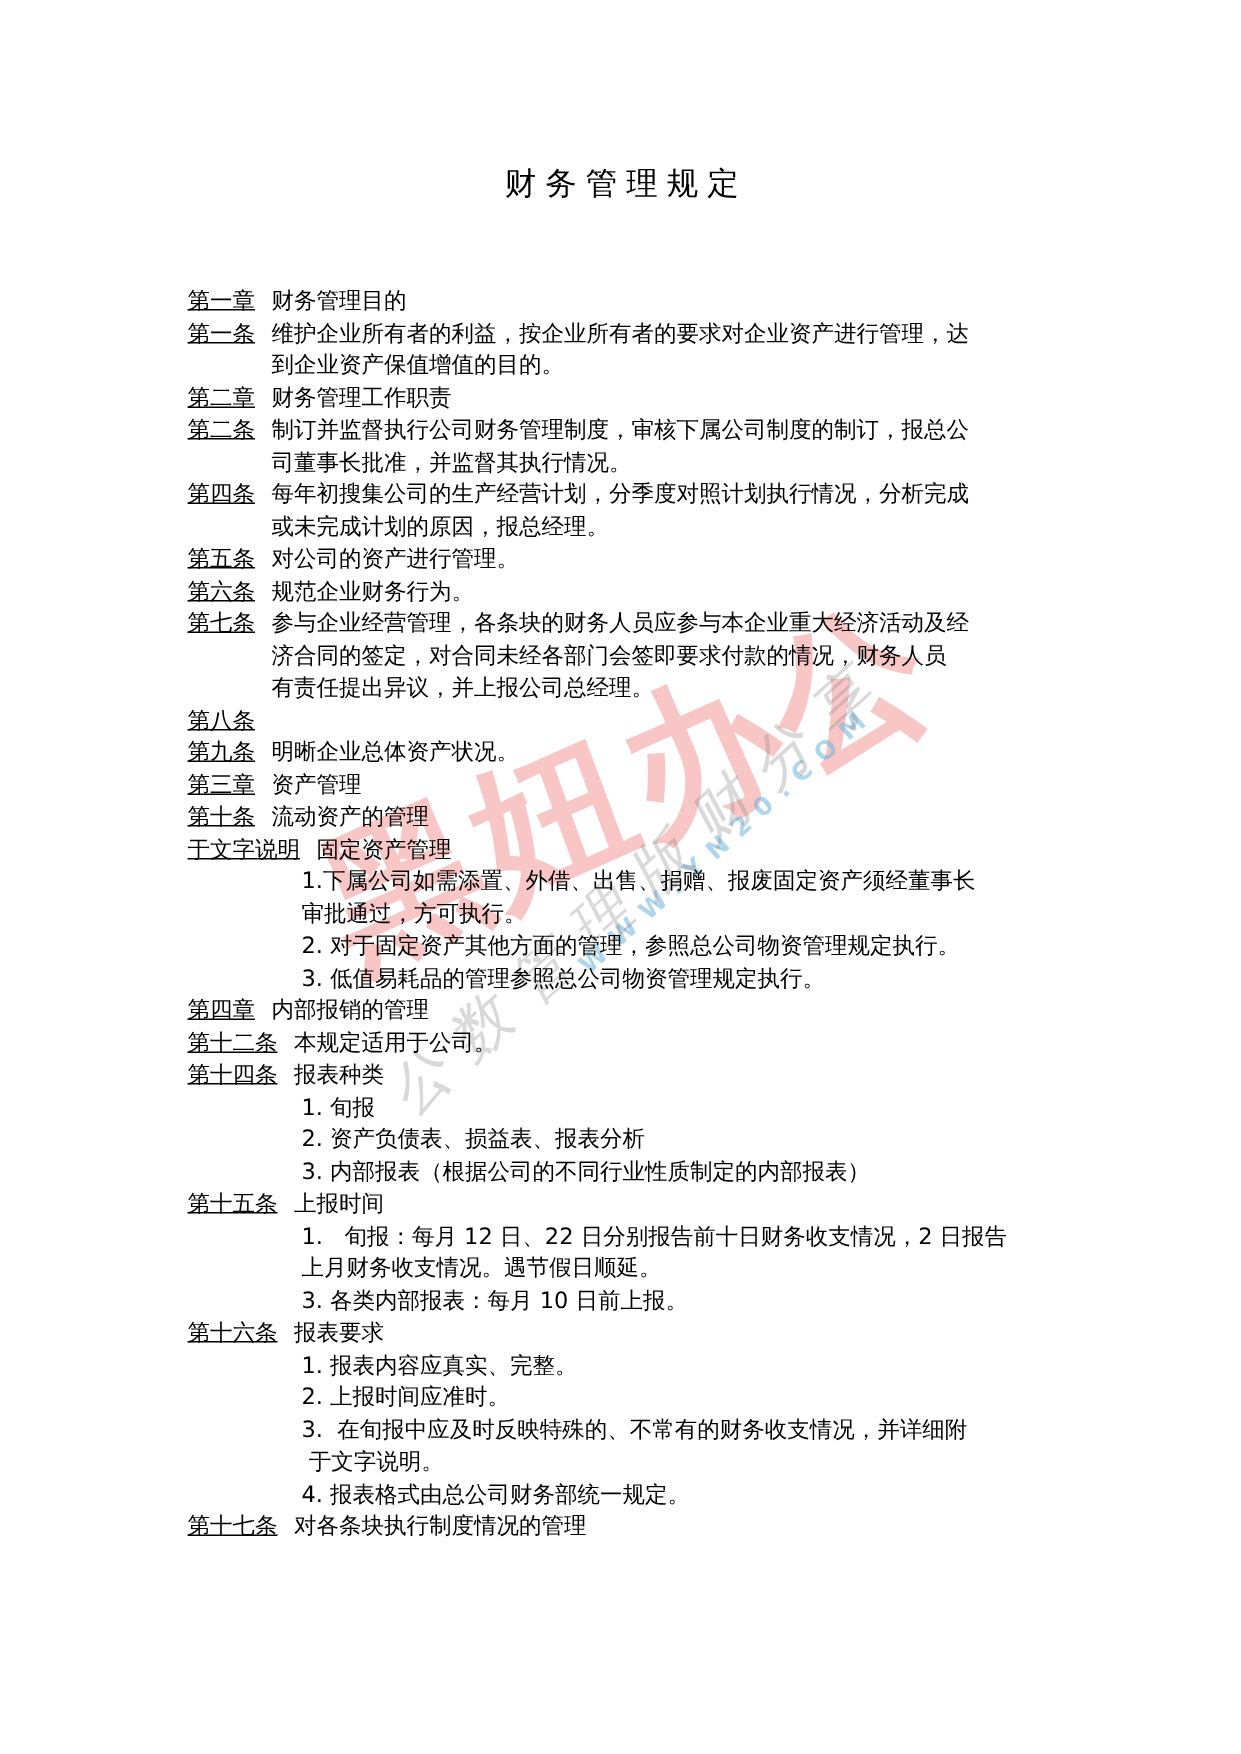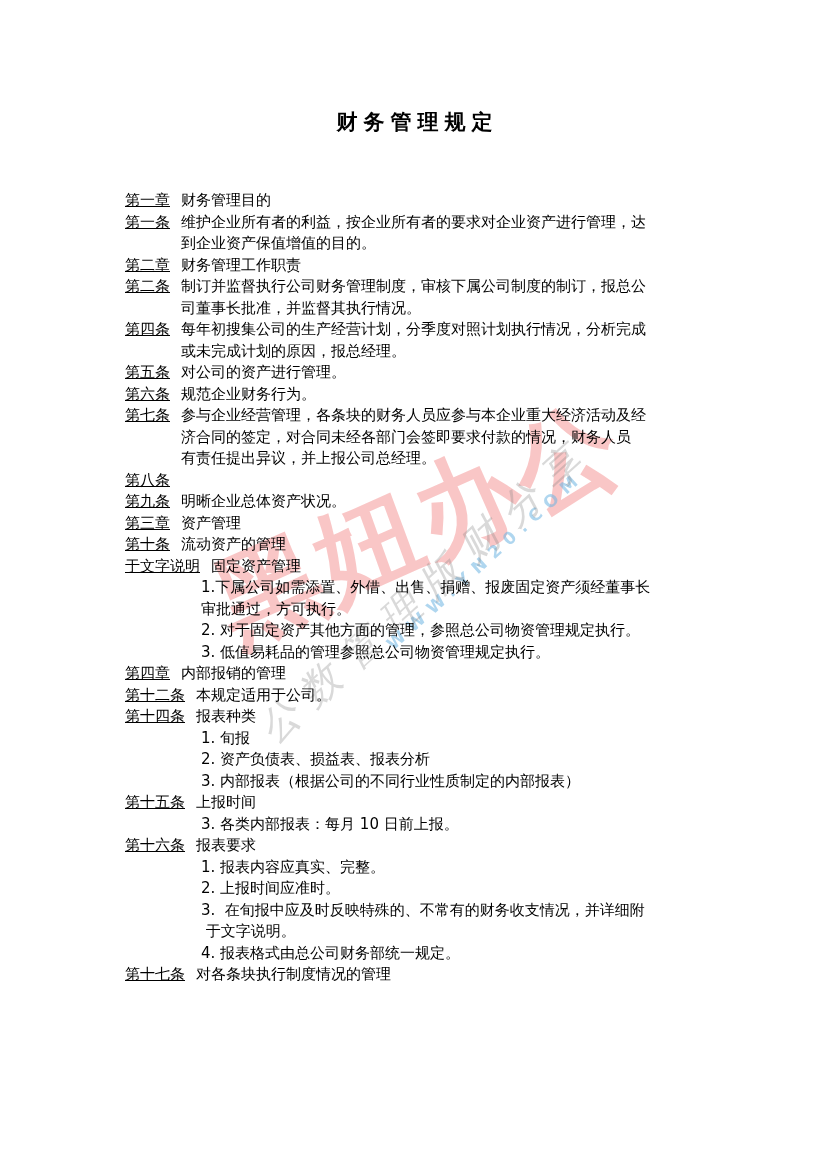--- a/index.html
+++ b/index.html
@@ -41,21 +41,21 @@
   
   .doc {
     position: absolute;
     left: 125px; top: 0;
     width: 585px;
   }
   .title {
     margin-top: 108px;
     text-align: center;
     font-size: 21px;
-    font-weight: bold;
+    font-weight: normal;
     letter-spacing: 6px;
   }
   .lines {
     margin-top: 54px;
     font-size: 15px;
     line-height: 21.5px;
   }
   .line { display: flex; align-items: flex-start; }
   .line .label { flex: none; margin-right: 11px; white-space: nowrap; text-decoration: underline; }
   .line .text { white-space: pre-wrap; }
@@ -158,20 +158,24 @@
           <span class="text">2. 资产负债表、损益表、报表分析</span>
         </div>
         <div class="line sub">
           <span class="text">3. 内部报表（根据公司的不同行业性质制定的内部报表）</span>
         </div>
         <div class="line article">
           <span class="label">第十五条</span>
           <span class="text">上报时间</span>
         </div>
         <div class="line sub">
+          <span class="text">1.   旬报：每月 12 日、22 日分别报告前十日财务收支情况，2 日报告
+上月财务收支情况。遇节假日顺延。</span>
+        </div>
+        <div class="line sub">
           <span class="text">3. 各类内部报表：每月 10 日前上报。</span>
         </div>
         <div class="line article">
           <span class="label">第十六条</span>
           <span class="text">报表要求</span>
         </div>
         <div class="line sub">
           <span class="text">1. 报表内容应真实、完整。</span>
         </div>
         <div class="line sub">

